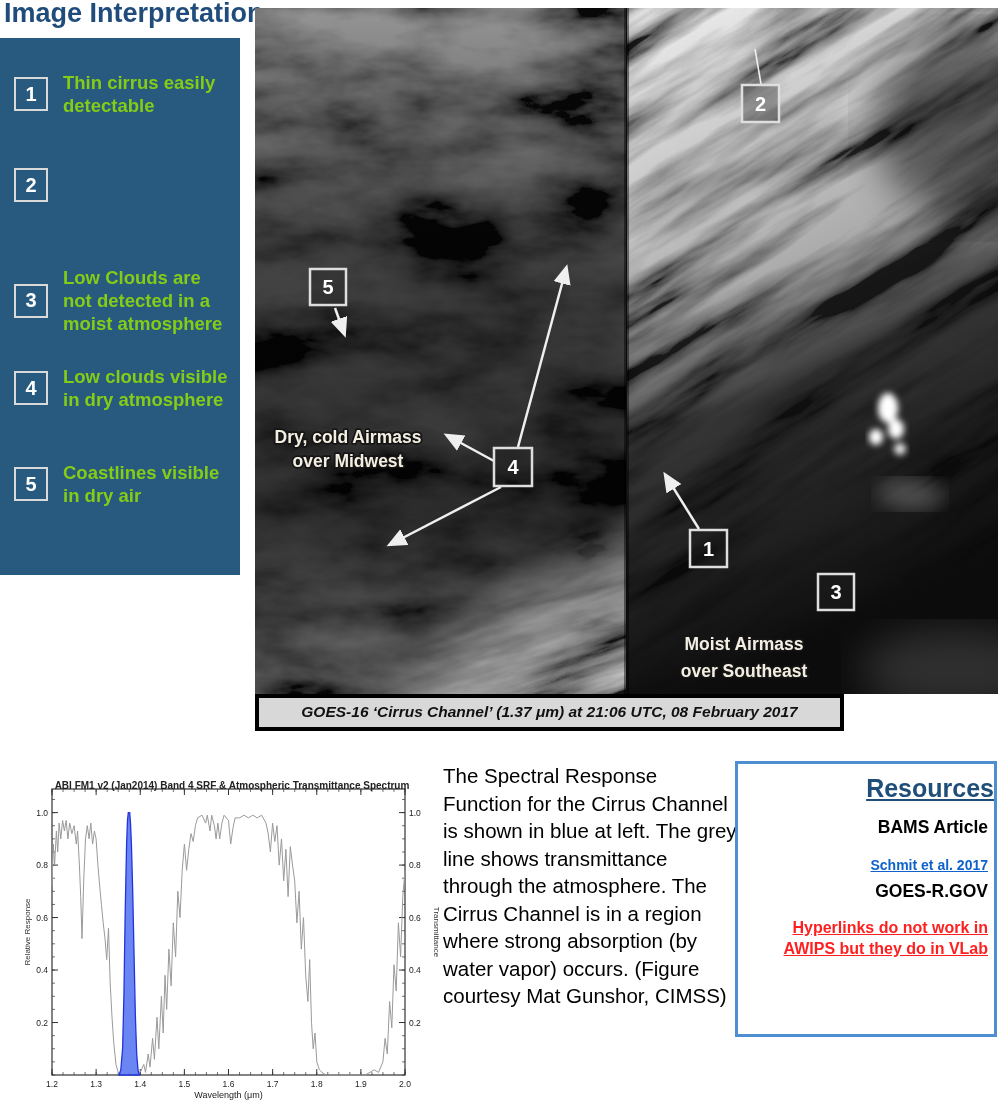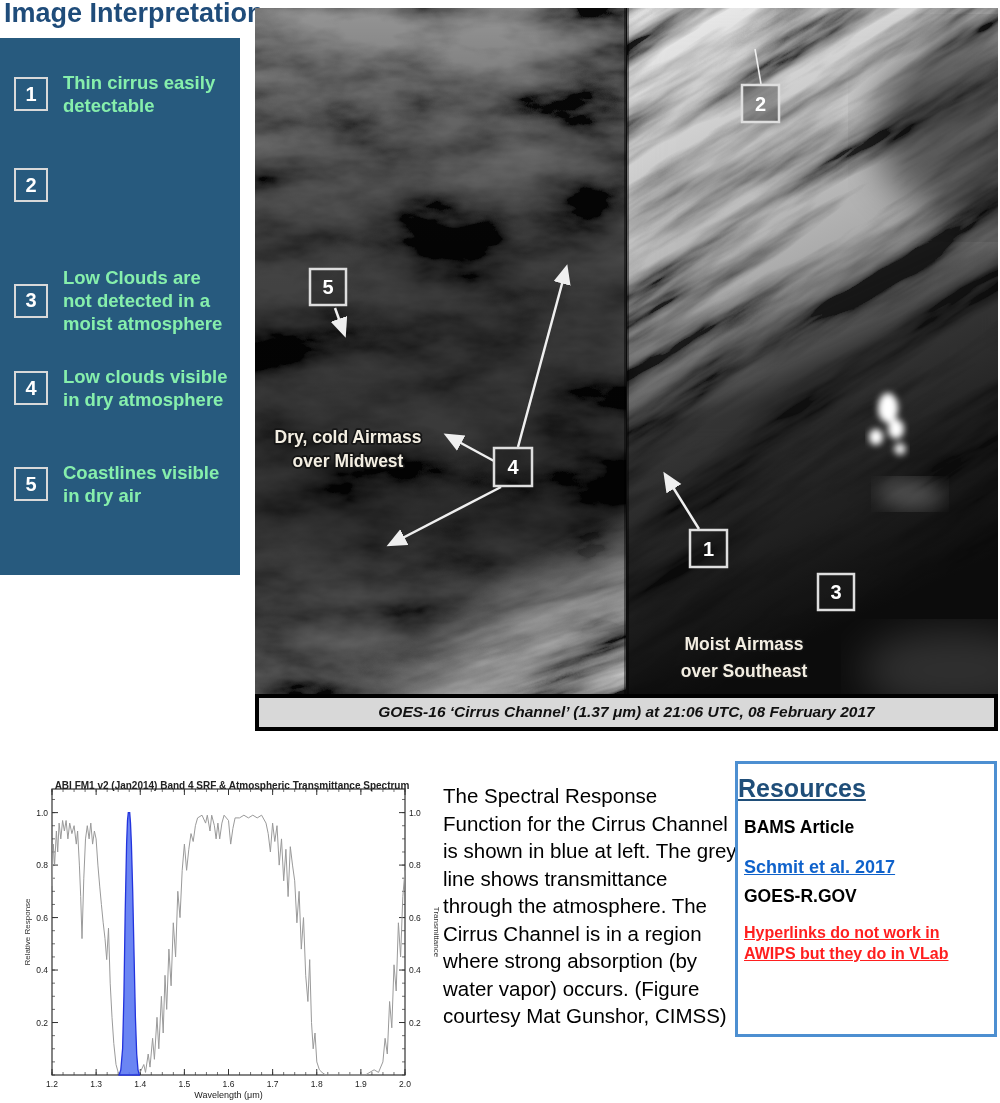--- a/index.html
+++ b/index.html
@@ -18,58 +18,58 @@
     background:var(--panel-blue,#275A7E);
   }
   .interp-row { position:absolute; left:14px; width:216px; display:flex; align-items:center; gap:15px; }
   .num-box {
     width:34px; height:34px; flex:0 0 34px;
     border:2px solid #D9D9D9; color:#fff;
     font-weight:bold; font-size:20px;
     display:flex; align-items:center; justify-content:center;
   }
   .item-text {
-    color:#86efac; font-weight:bold; font-size:18.5px; line-height:23px;
+    color:#84cc16; font-weight:bold; font-size:18.5px; line-height:23px;
     white-space:pre-line;
   }
 
   .sat-figure { position:absolute; left:255px; top:8px; width:743px; }
   .sat-figure svg { display:block; }
   .sat-caption {
-    width:743px; height:37px; line-height:28px;
+    width:589px; height:37px; line-height:28px;
     border:4px solid #000; background:var(--caption-bg,#D8D8D8);
     text-align:center; font-style:italic; font-weight:600;
     font-size:15.5px; color:#111;
   }
 
   .chart-block { position:absolute; left:20px; top:760px; width:424px; height:342px; }
   .chart-title {
     position:absolute; left:0; top:20px; width:424px; text-align:center;
     font-size:10px; font-weight:bold; color:#222;
   }
   .chart-block svg { position:absolute; left:0; top:0; }
 
   .explain {
-    position:absolute; left:443px; top:782px; width:295px;
+    position:absolute; left:443px; top:762px; width:295px;
     font-size:20.5px; line-height:27.5px; color:#000;
   }
 
   .resources {
     position:absolute; left:735px; top:761px; width:262px; height:276px;
     border:3px solid var(--accent-border-blue,#4D8FD1); background:#fff;
-    text-align:left; padding-top:10px;
+    text-align:right; padding-top:10px;
   }
   .res-title {
     display:inline-block; font-size:25px; font-weight:bold;
     color:var(--resources-navy,#1F4E79); text-decoration:underline;
     margin-bottom:6px;
   }
   .res-item { display:block; margin:19px 6px 0 6px; font-weight:bold; }
   .res-heading   { color:#000; font-size:17.5px;margin-top:8px; }
-  .res-link-dark { color:var(--link-dark,#0F62CB); font-size:18px; text-decoration:underline; }
+  .res-link-dark { color:var(--link-dark,#0F62CB); font-size:14px; text-decoration:underline; }
   .res-link-light{ color:var(--link-light,#449BE0); font-size:18px; text-decoration:underline; }
   .res-warning   { color:var(--warning-red,#FF1F1F); font-size:16px; text-decoration:underline; line-height:1.3; margin-top:16px; }
 </style>
 </head>
 <body>
 
 <div class="page">
 
   <h1 class="page-title">Image Interpretation</h1>
 

